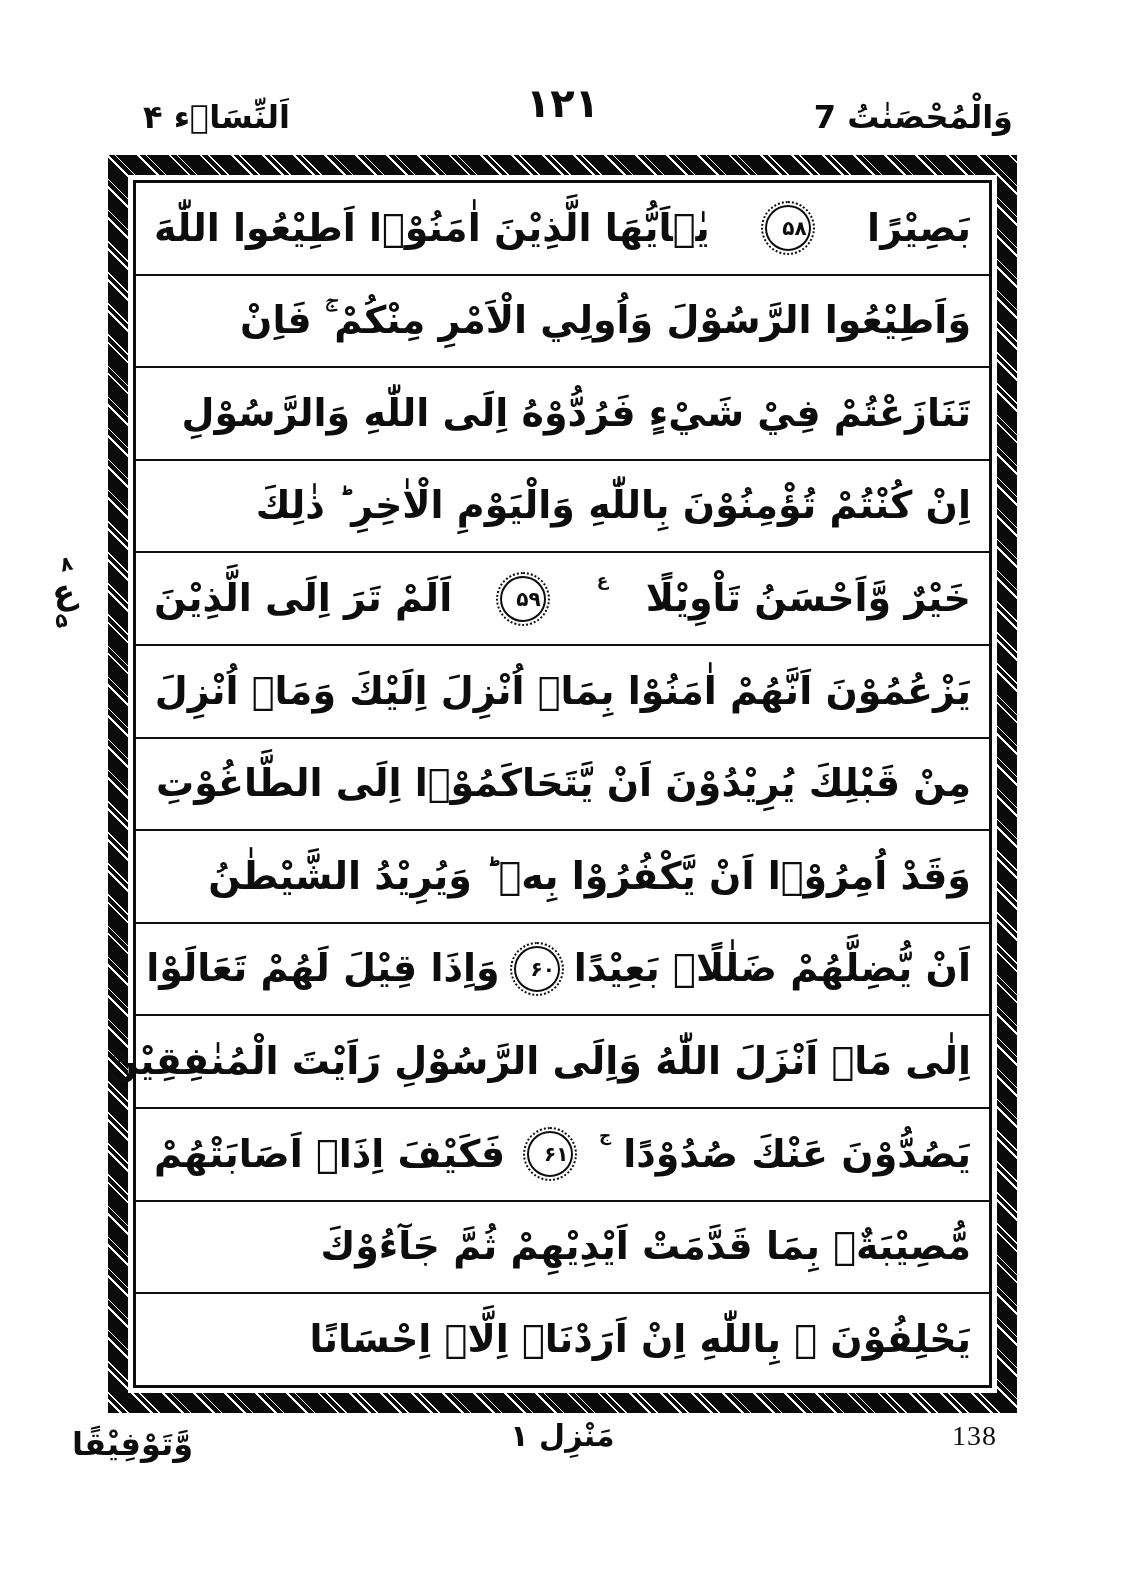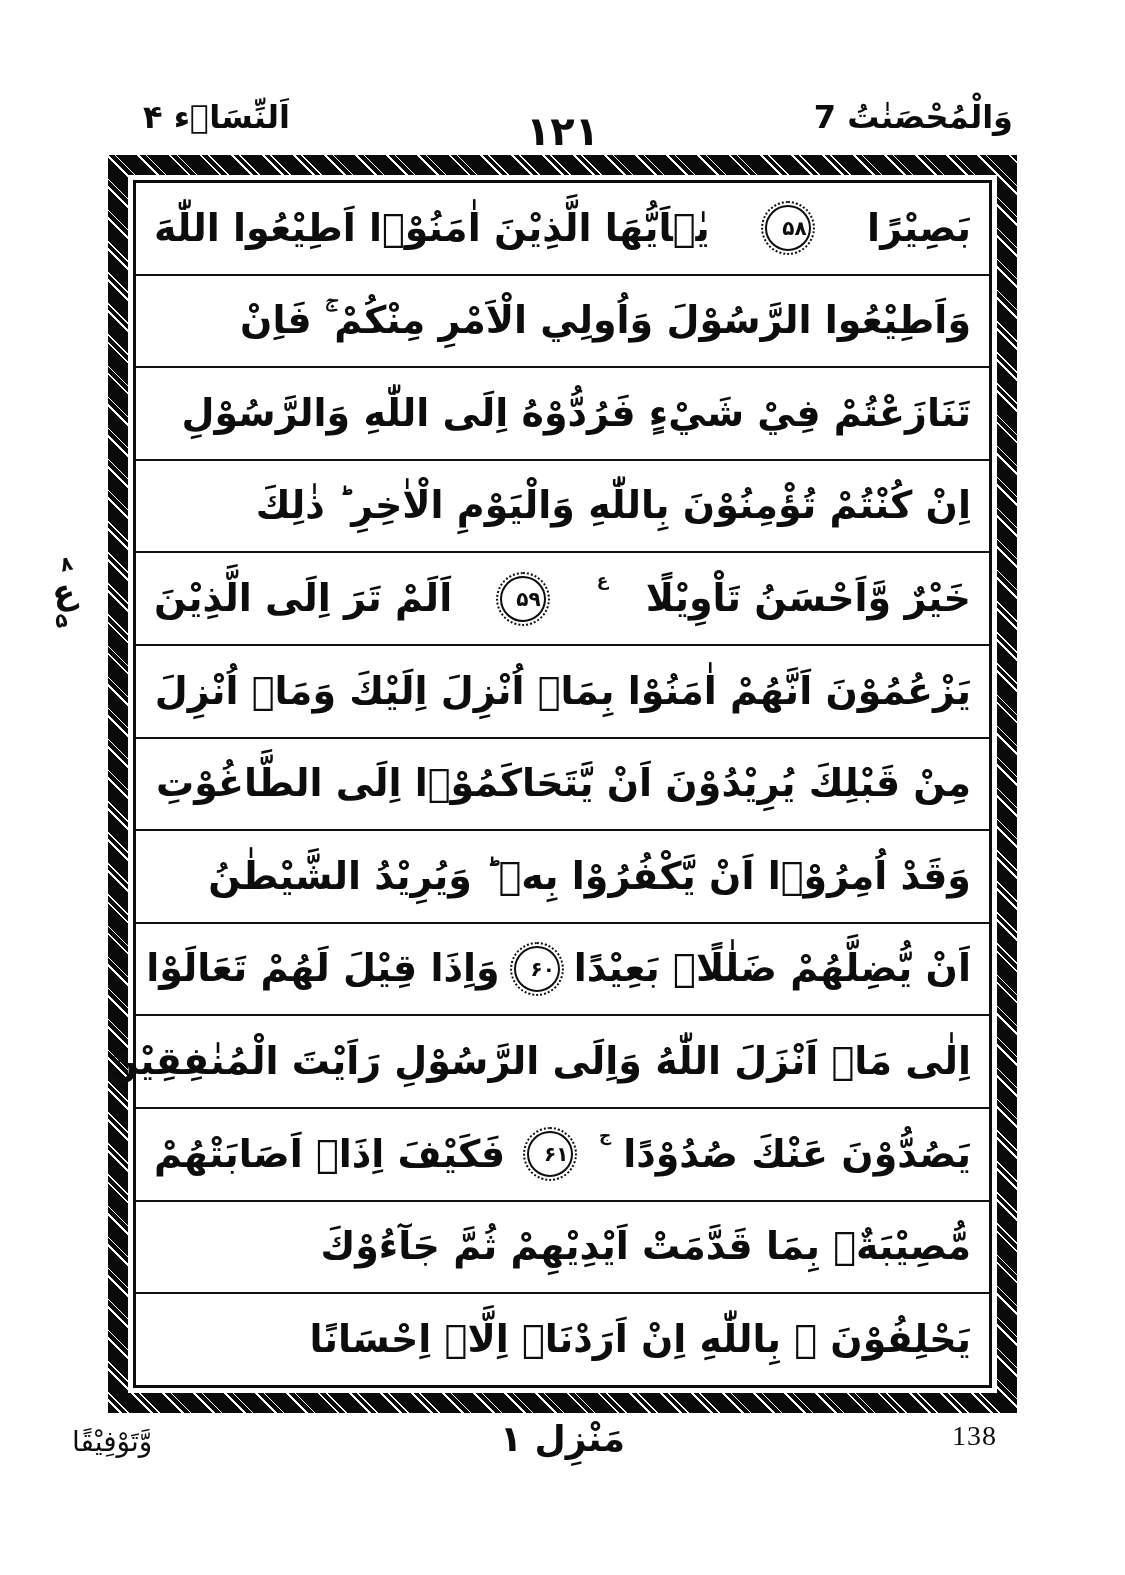--- a/index.html
+++ b/index.html
@@ -15,21 +15,21 @@
   
   .hdr-label {
     position: absolute;
     top: 98px;
     font-size: 32px;
     font-weight: bold;
     direction: rtl;
     white-space: nowrap;
   }
   .hdr-surah { left: 111px; margin-left: 32px; }
-  .hdr-page  { left: 50%; transform: translateX(-50%); top: 108px; font-size: 40px; }
+  .hdr-page  { left: 50%; transform: translateX(-50%); top: 80px; font-size: 40px; }
   .hdr-juz   { right: 112px; }
 
   
   .frame {
     position: absolute;
     left: 108px; top: 155px;
     width: 909px; height: 1258px;
     border: 20px solid #0a0a0a;
     border-image: repeating-linear-gradient(45deg, #0a0a0a 0 8px, #ffffff 8px 10px, #0a0a0a 10px 14px, #ffffff 14px 15px, #0a0a0a 15px 22px) 20;
     background: #ffffff;
@@ -103,36 +103,36 @@
   }
   .ruku-marker .rk-top    { font-size: 20px; margin-left: 18px; }
   .ruku-marker .rk-mid    { font-size: 34px; }
   .ruku-marker .rk-bottom { font-size: 20px; margin-right: 16px; }
 
   
   .ftr-manzil {
     position: absolute;
     left: 50%; transform: translateX(-50%);
     top: 1418px;
-    font-size: 36px;
+    font-size: 30px;
     font-weight: bold;
     direction: rtl;
   }
   .ftr-pageno {
     position: absolute;
     right: 128px; top: 1420px;
     font-family: "Liberation Serif", serif;
     font-size: 28px;
     letter-spacing: 1px;
   }
   .ftr-catchword {
     position: absolute;
     left: 72px; top: 1425px;
-    font-size: 28px;
-    font-weight: normal;
+    font-size: 32px;
+    font-weight: bold;
     direction: rtl;
   }
 </style>
 </head>
 <body>
 
 <div class="hdr-label hdr-surah">اَلنِّسَاۤء ۴</div>
 <div class="hdr-label hdr-page">۱۲۱</div>
 <div class="hdr-label hdr-juz">وَالْمُحْصَنٰتُ 7</div>
 

